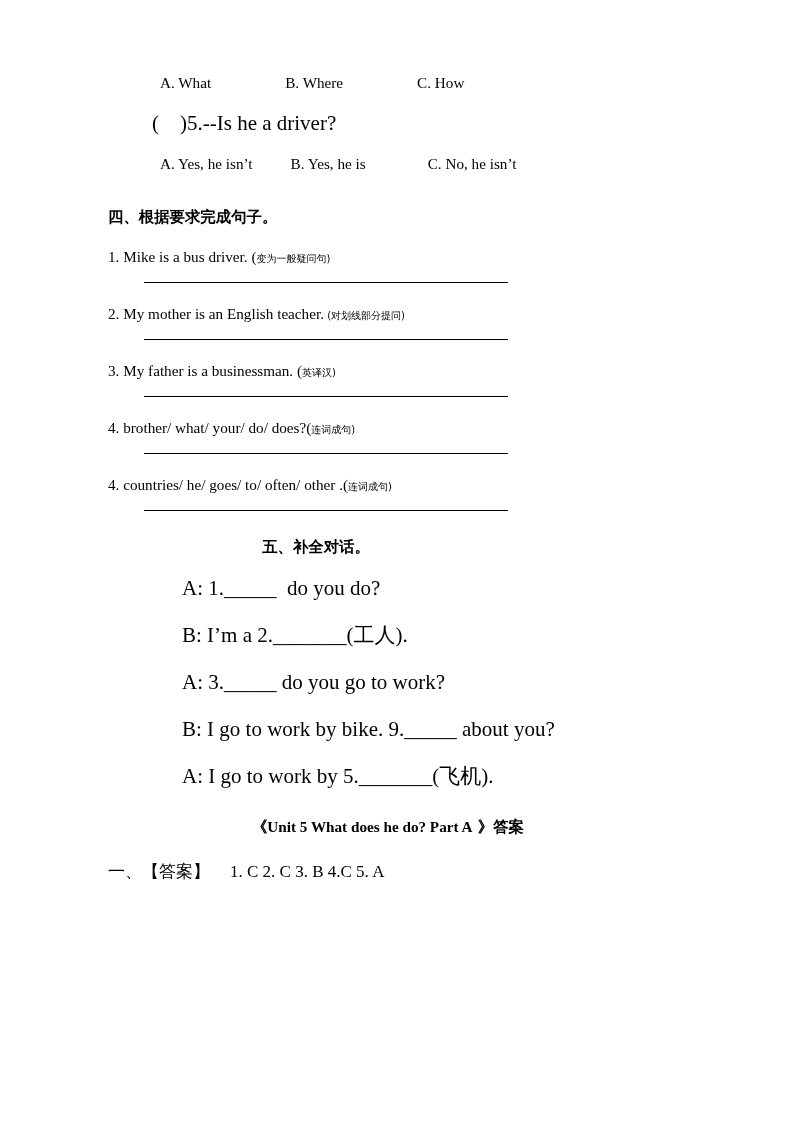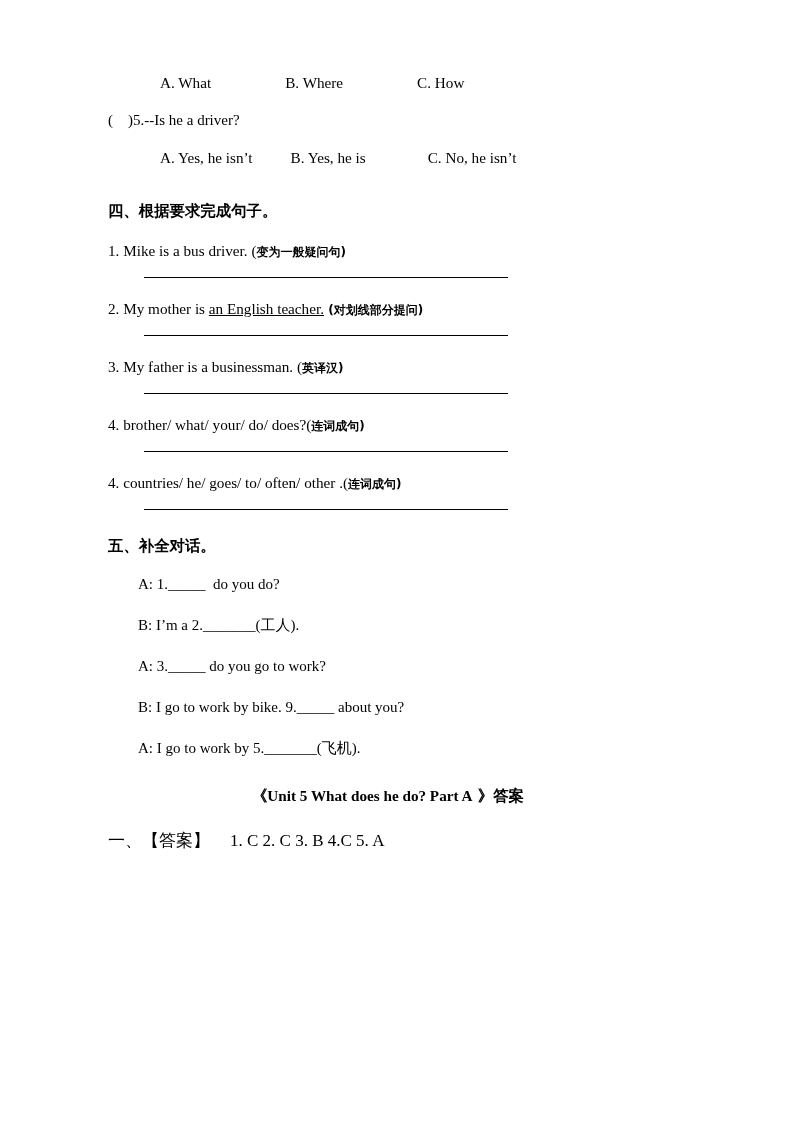--- a/index.html
+++ b/index.html
@@ -15,23 +15,24 @@
     position: relative;
   }
   .page {
     position: relative;
     width: 632px;
     height: 1122px;
     box-sizing: border-box;
     padding: 74px 108px 60px 108px;
   }
   .line {
-    font-size: 15px;
+    font-size: 21px;
     line-height: 1.0;
     white-space: pre;
+    margin-left: 44px;
   }
   .row {
     margin-bottom: 21px;
   }
   .indent-1 { padding-left: 52px; }
   .indent-2 { padding-left: 30px; }
 
   .heading {
     font-size: 15.6px;
     font-weight: bold;
@@ -48,26 +49,24 @@
     font-size: 15.2px;
     margin-bottom: 8px;
   }
   .blank-rule {
     border-bottom: 1px solid #000;
     height: 0;
     width: 364px;
     margin: 16px 0 22px 36px;
   }
   .underline-txt {
-    text-decoration: underline;
   }
   .cn {
     font-family: "DejaVu Sans", sans-serif;
-    font-size: 12px;
-    font-weight: bold;
+    font-size: 10px;
   }
   .answer-title {
     text-align: right;
     font-weight: bold;
     font-size: 15.2px;
     font-family: "DejaVu Sans", "Liberation Serif", serif;
     margin-top: 30px;
     margin-bottom: 22px;
   }
   .answer-title .en { font-family: "Liberation Serif", serif; }
@@ -123,21 +122,21 @@
   <div>
     <div class="q-line"><span>4. brother/ what/ your/ do/ does?(</span><span class="underline-txt"></span><span class="cn">连词成句)</span></div>
     <div class="blank-rule"></div>
   </div>
 
   <div>
     <div class="q-line"><span>4. countries/ he/ goes/ to/ often/ other .(</span><span class="underline-txt"></span><span class="cn">连词成句)</span></div>
     <div class="blank-rule"></div>
   </div>
 
-  <div class="heading heading-cn" style="margin-top:26px;">五、补全对话。</div>
+  <div class="heading heading-cn" style="margin-top:26px;text-align:center;">五、补全对话。</div>
 
   <div class="row line indent-2" style="margin-bottom:26px;"><span>A: 1._____  do you do?</span></div>
   <div class="row line indent-2" style="margin-bottom:26px;"><span>B: I’m a 2._______(工人).</span></div>
   <div class="row line indent-2" style="margin-bottom:26px;"><span>A: 3._____ do you go to work?</span></div>
   <div class="row line indent-2" style="margin-bottom:26px;"><span>B: I go to work by bike. 9._____ about you?</span></div>
   <div class="row line indent-2" style="margin-bottom:10px;"><span>A: I go to work by 5._______(飞机).</span></div>
 
   <div class="answer-title"><span class="heading-cn">《</span><span class="en">Unit 5 What does he do? Part A</span><span class="heading-cn"> 》答案</span></div>
 
   <div class="answer-row"><span>一、【答案】</span><span class="sp-xs"></span><span class="items">1. C      2. C      3. B      4.C      5. A</span></div>

